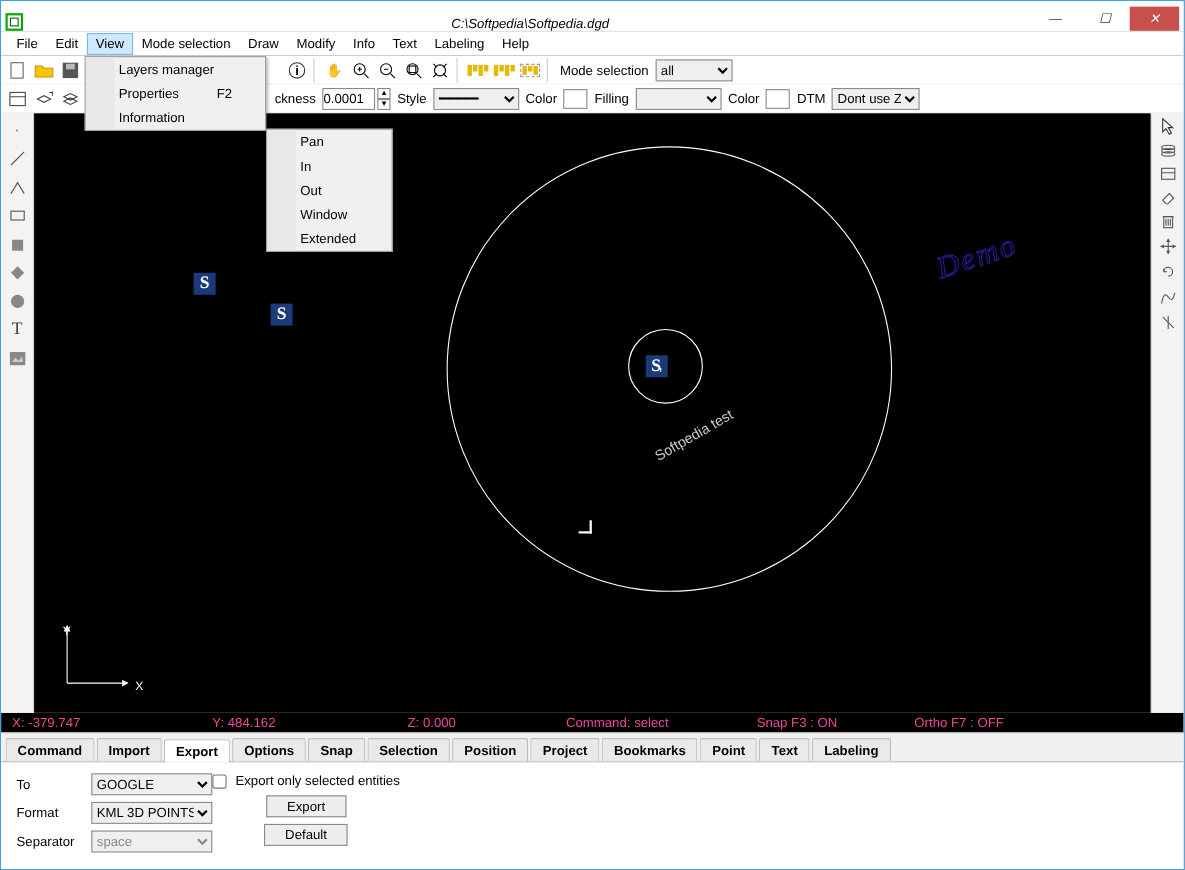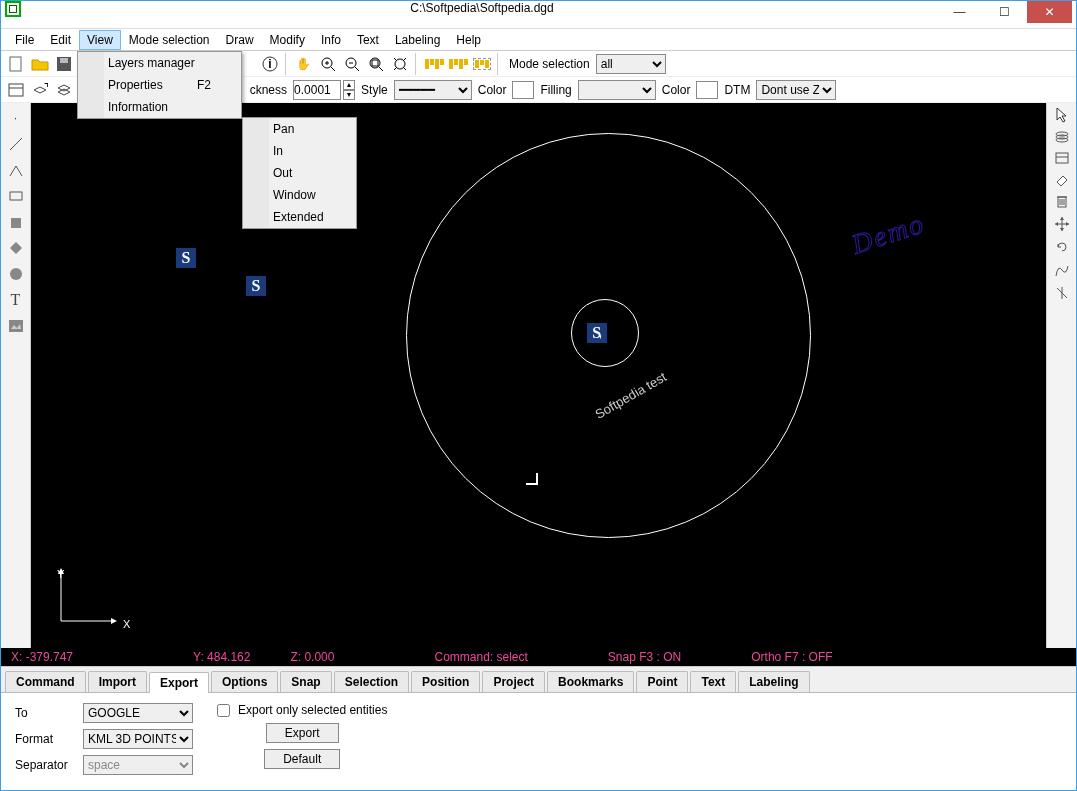--- a/index.html
+++ b/index.html
@@ -1,19 +1,19 @@
 <!DOCTYPE html>
 <html><head>
 <meta charset="utf-8">
 <style>
 * { box-sizing: border-box; margin: 0; padding: 0; font-family: "Segoe UI", Tahoma, sans-serif; font-size: 12px; }
 body { width: 1077px; height: 791px; background: #fff; border: 1px solid #3aa0e8; overflow: hidden; position: relative; }
 
 
-.titlebar { height: 28px; background: #fff; display: flex; align-items: flex-start; padding: 0 4px; border-bottom: 1px solid #ddd; }
+.titlebar { height: 28px; background: #fff; display: flex; align-items: flex-end; padding: 0 4px; border-bottom: 1px solid #ddd; font-style: italic; }
 .titlebar .appicon { width: 16px; height: 16px; border: 2px solid #0a0; margin-right: 6px; position: relative; }
 .titlebar .appicon::after { content:""; position:absolute; inset:2px; border:1px solid #060; }
 .titlebar .title { flex: 1; text-align: center; color: #000; }
 .winbtns { display: flex; }
 .winbtn { width: 45px; height: 22px; display: flex; align-items: center; justify-content: center; color: #333; }
 .winbtn.close { background: #c8504c; color: #fff; }
 
 
 .menubar { height: 22px; display: flex; align-items: center; padding: 0 6px; border-bottom: 1px solid #ccc; background:#fff; }
 .menubar .menu { padding: 3px 8px; cursor: default; text-align: center; }
@@ -52,21 +52,21 @@
 
 
 .statusbar { height:18px; background:#000; color:#ec4899; display:flex; align-items:center; padding:0 10px; gap:40px; font-size:12px; }
 .statusbar .sitem { flex: 0 0 auto; }
 
 
 .bottompanel { height:124px; background:#fff; border-top:1px solid #ccc; }
 .tabs { display:flex; height:26px; align-items:flex-end; padding:4px 4px 0 4px; gap:2px; border-bottom:1px solid #bbb; background:#f0f0f0; }
 .tab { padding:3px 10px; border:1px solid #bbb; background:#eaeaea; border-bottom:none; border-radius:2px 2px 0 0;font-weight:bold; }
 .tab.active { background:#fff; position:relative; top:1px; }
-.tabcontent { padding:10px 14px; display:flex; gap:24px; }
+.tabcontent { padding:10px 14px; display:flex; }
 .form-col { display:flex; flex-direction:column; gap:6px; }
 .form-row { display:flex; align-items:center; gap:8px; }
 .form-row label { width:60px; }
 .btn { border:1px solid #888; background:#eee; padding:2px 18px; }
 .ruler-icon { display:inline-flex; gap:1px; }
 .ruler-icon span { width:4px; background:#e8b800; display:inline-block; }
 
 </style>
 </head>
 <body>
@@ -318,21 +318,21 @@
     <div class="lt"><svg width="16" height="16">
           <line x1="3" y1="3" x2="13" y2="13" stroke="#555"></line>
           <line x1="8" y1="2" x2="8" y2="14" stroke="#555"></line>
         </svg></div>
   </div>
 </div>
 
 <div class="statusbar">
   <span class="sitem">X: -379.747</span>
   <span class="sitem" style="margin-left:80px">Y: 484.162</span>
-  <span class="sitem" style="">Z: 0.000</span>
+  <span class="sitem" style="margin-left:80px">Z: 0.000</span>
   <span class="sitem" style="margin-left:60px">Command: select</span>
   <span class="sitem" style="margin-left:40px">Snap F3 : ON</span>
   <span class="sitem" style="margin-left:30px">Ortho F7 : OFF</span>
 </div>
 
 <div class="bottompanel">
   <div class="tabs">
     <div class="tab">Command</div>
     <div class="tab">Import</div>
     <div class="tab active">Export</div>

